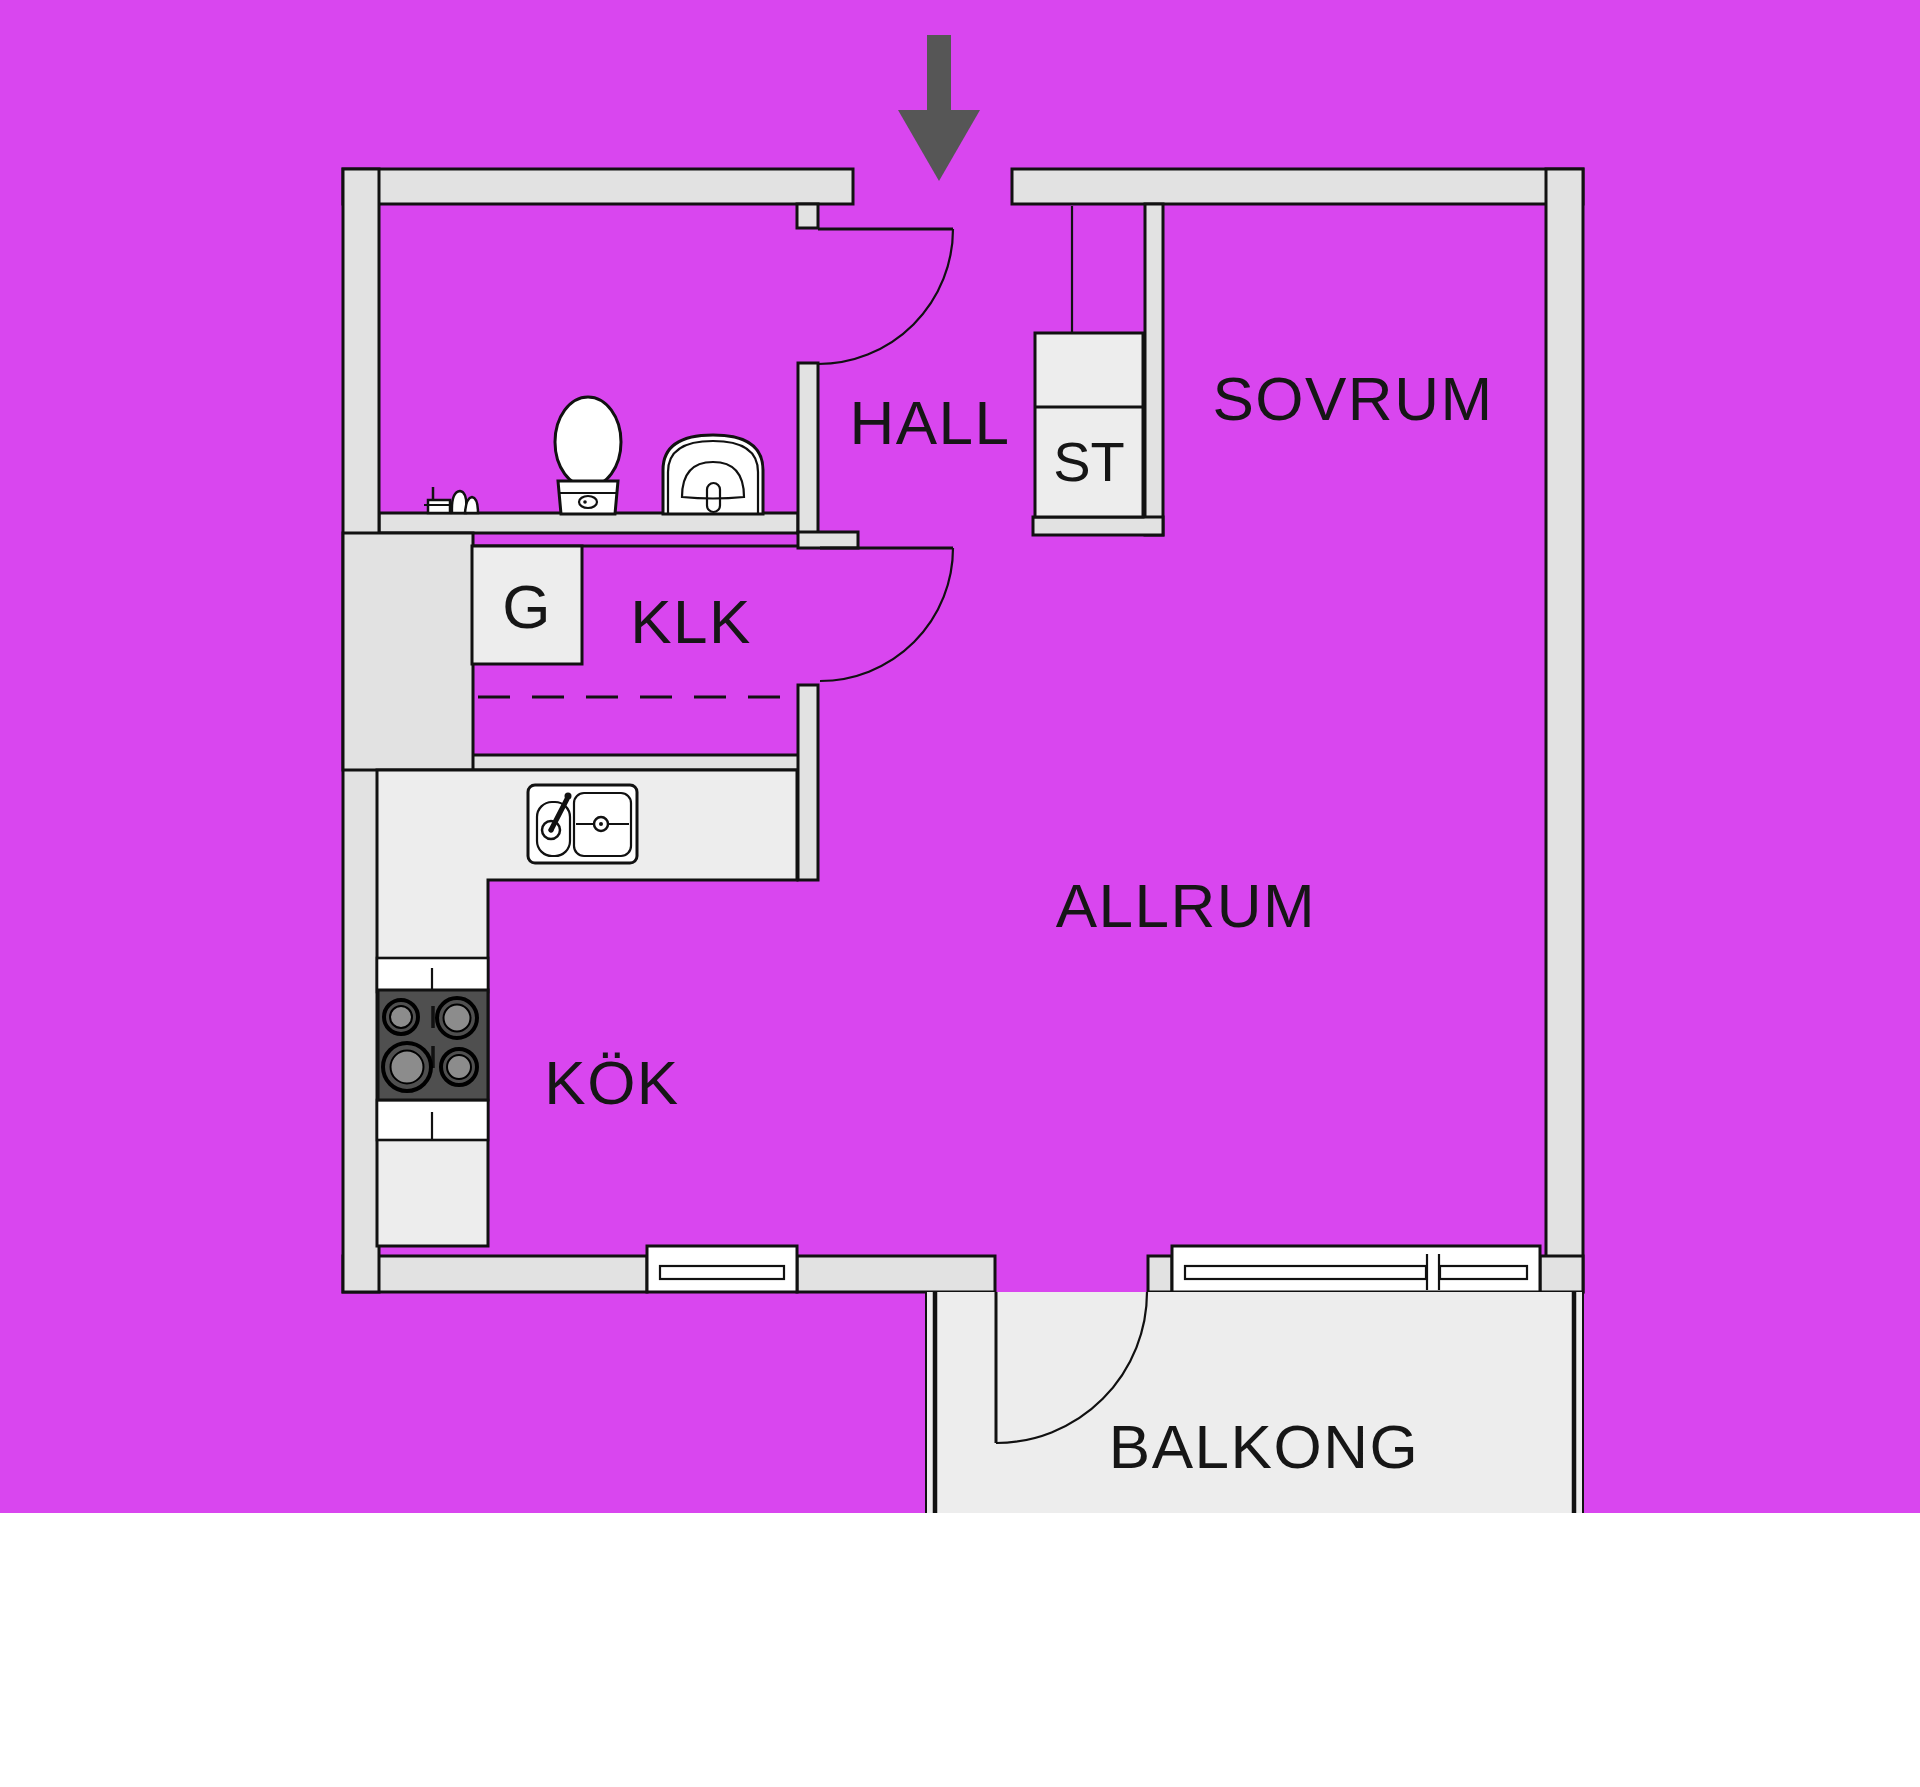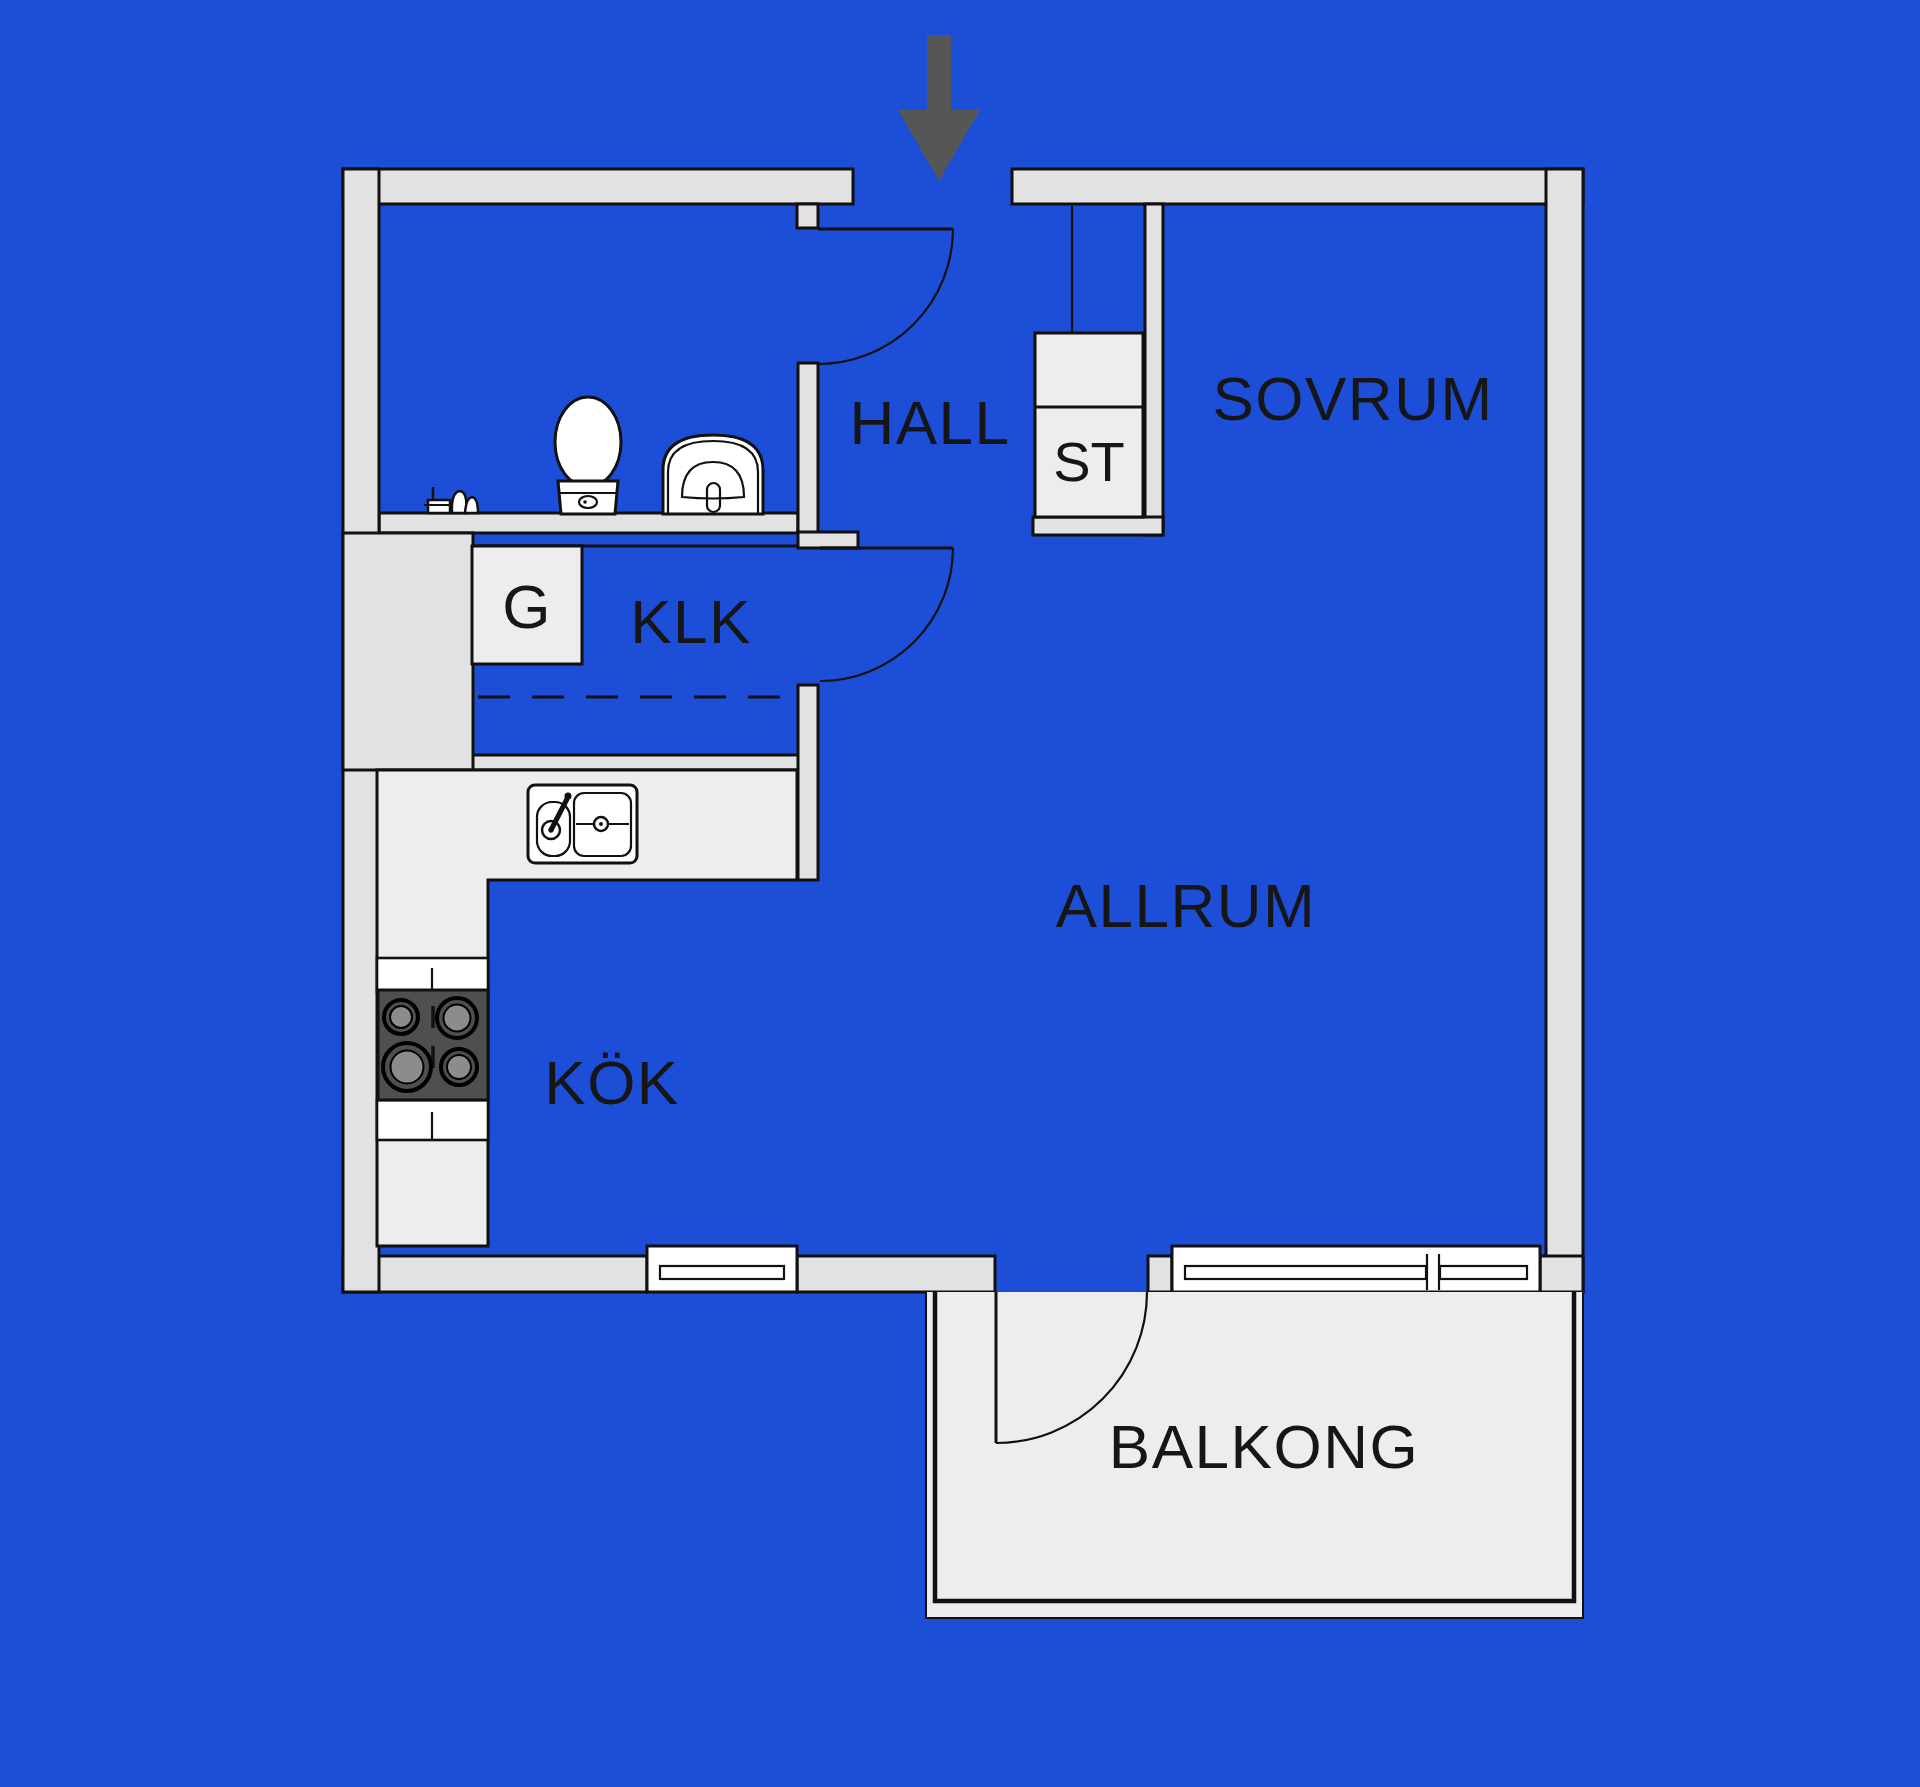--- a/index.html
+++ b/index.html
@@ -1,16 +1,16 @@
 <!DOCTYPE html>
 <html><head>
 <meta charset="utf-8">
 <style>
   html,body{margin:0;padding:0;background:#ffffff;}
-  .stage{width:1920px;height:1787px;position:relative;background:#1d4ed8;}
+  .stage{width:1920px;height:1513px;position:relative;background:#d946ef;}
   svg{display:block;}
   text{font-family:"Liberation Sans",sans-serif;fill:#161616;}
   .room-label{font-size:62px;letter-spacing:1.5px;}
   .small-label{font-size:56px;}
   .wall{fill:#e2e2e2;stroke:#111111;stroke-width:3;}
   .litefill{fill:#ededed;stroke:#111111;stroke-width:3;}
   .line{stroke:#111111;stroke-width:3;fill:none;}
   .thin{stroke:#111111;stroke-width:2.2;fill:none;}
   .dash{stroke:#111111;stroke-width:3;fill:none;stroke-dasharray:32 22;}
   .whitebox{fill:#ffffff;stroke:#111111;stroke-width:2.6;}

